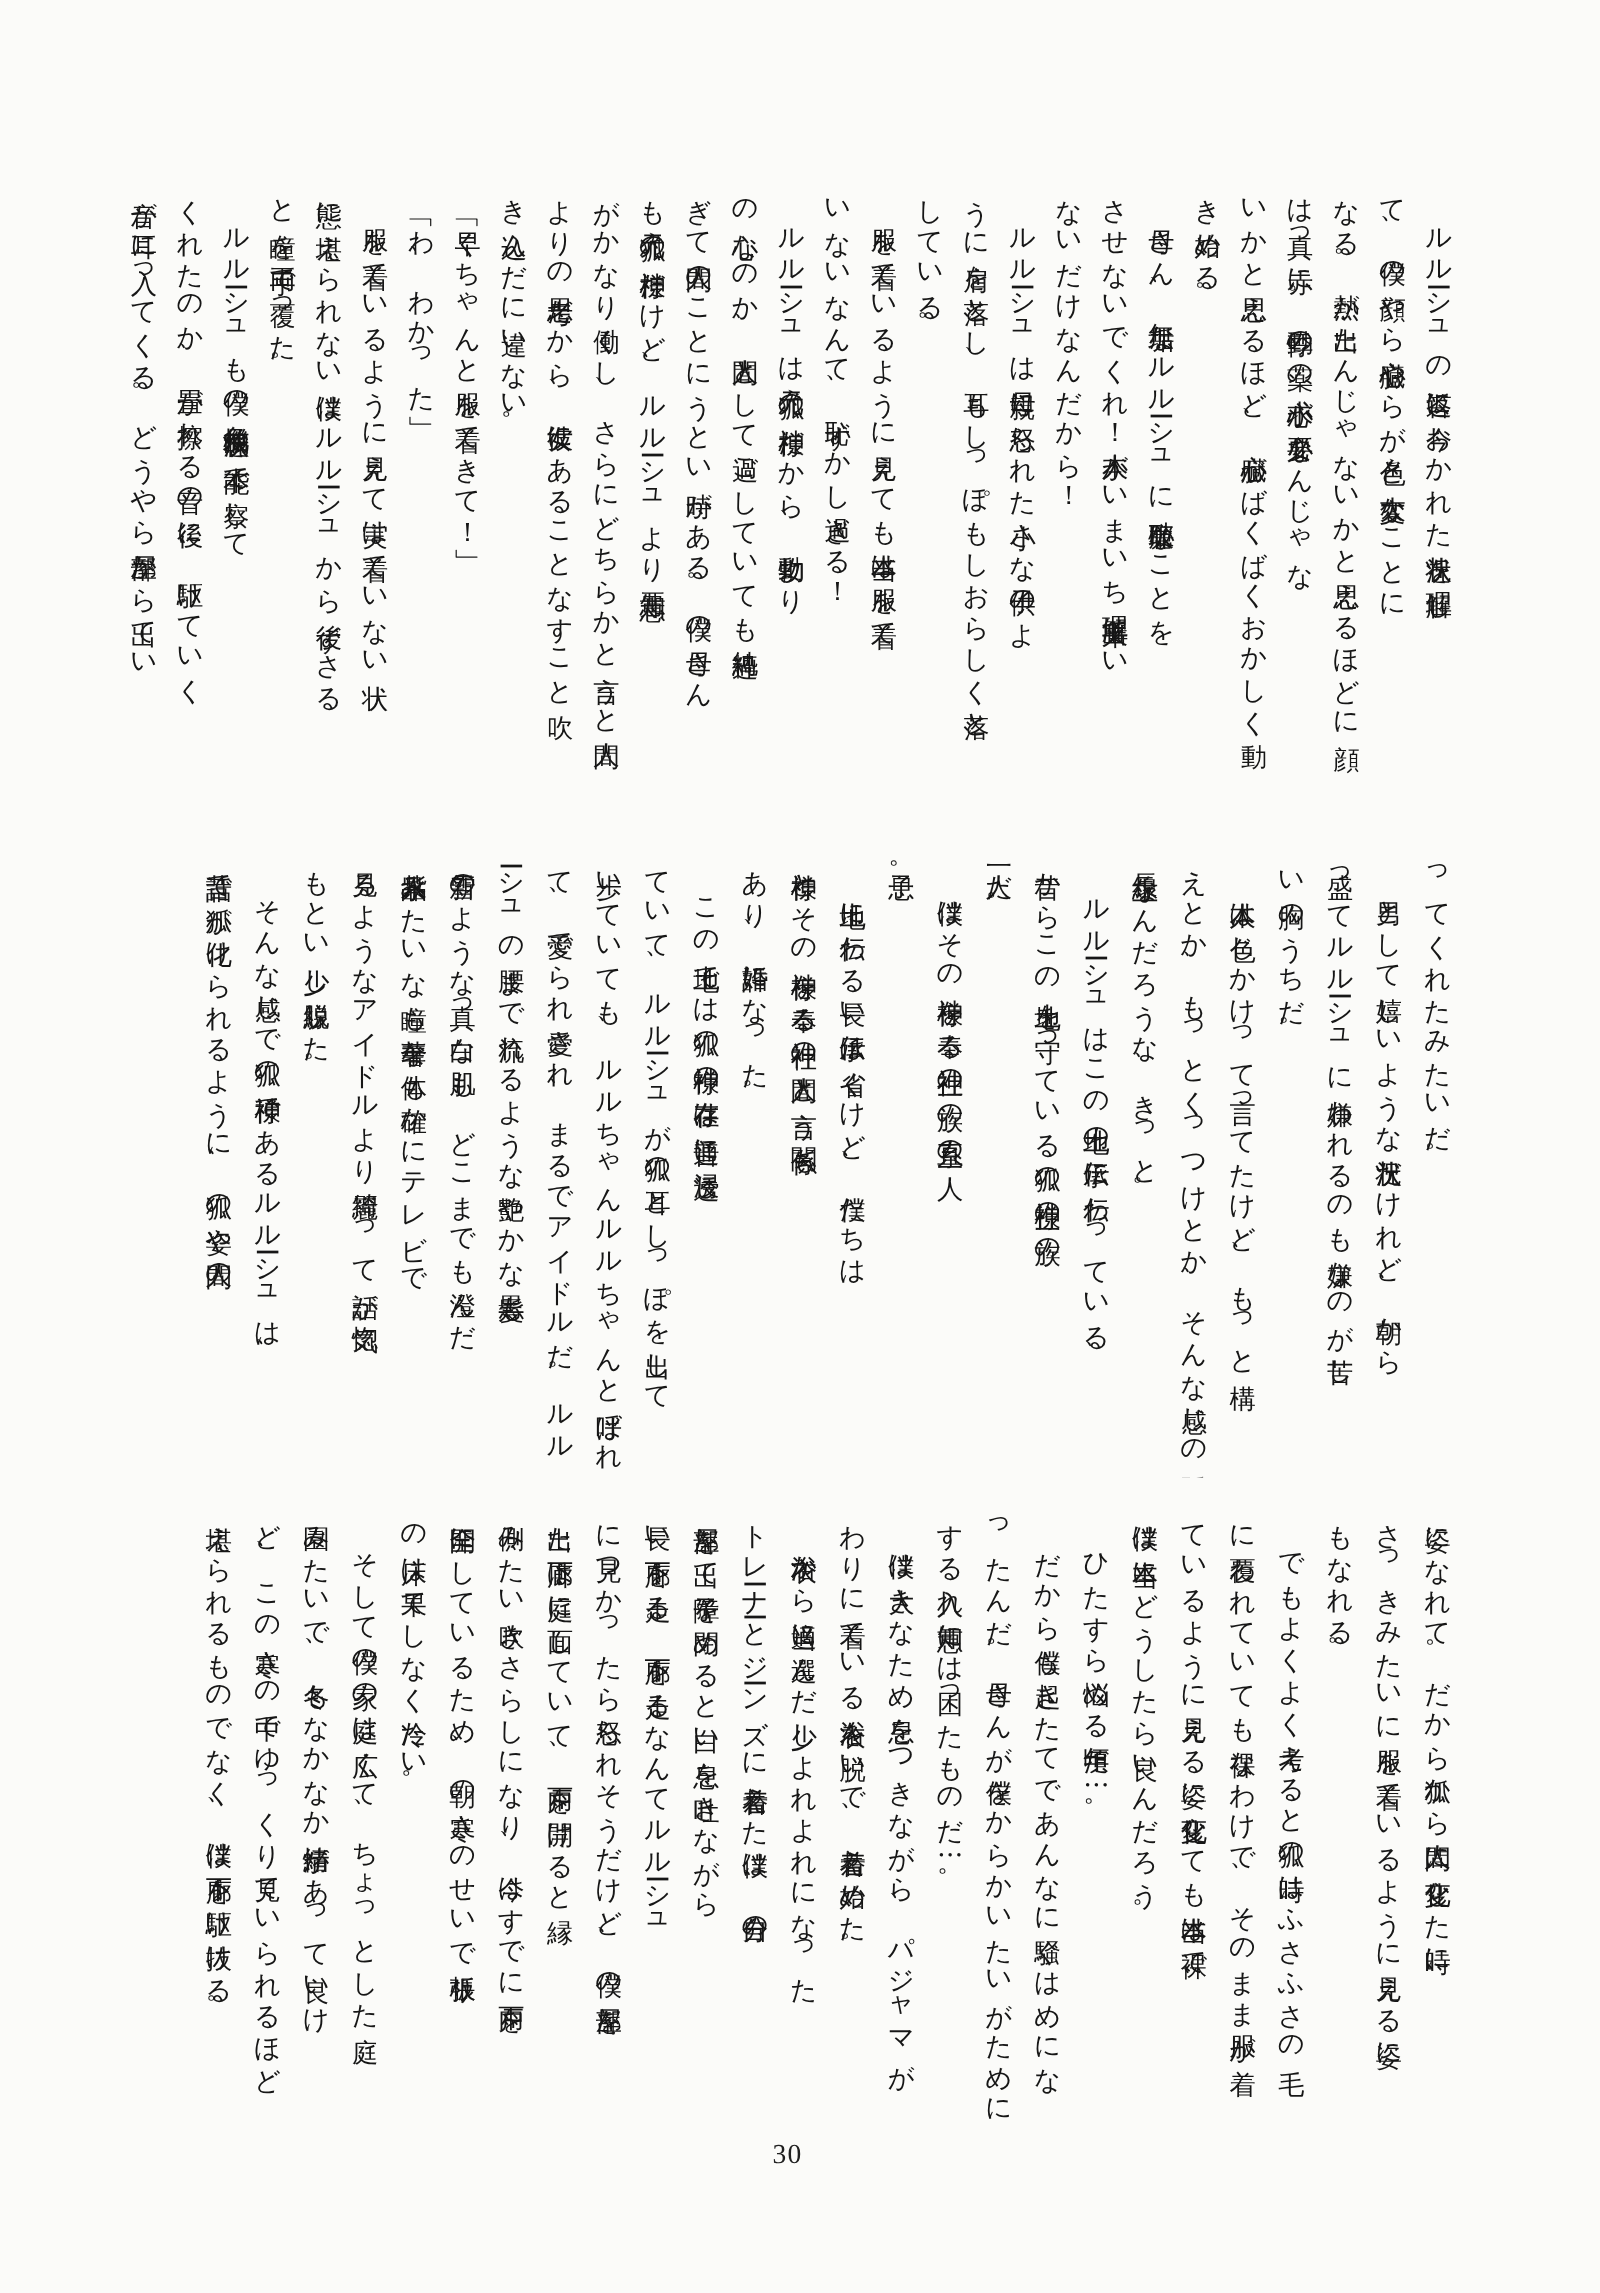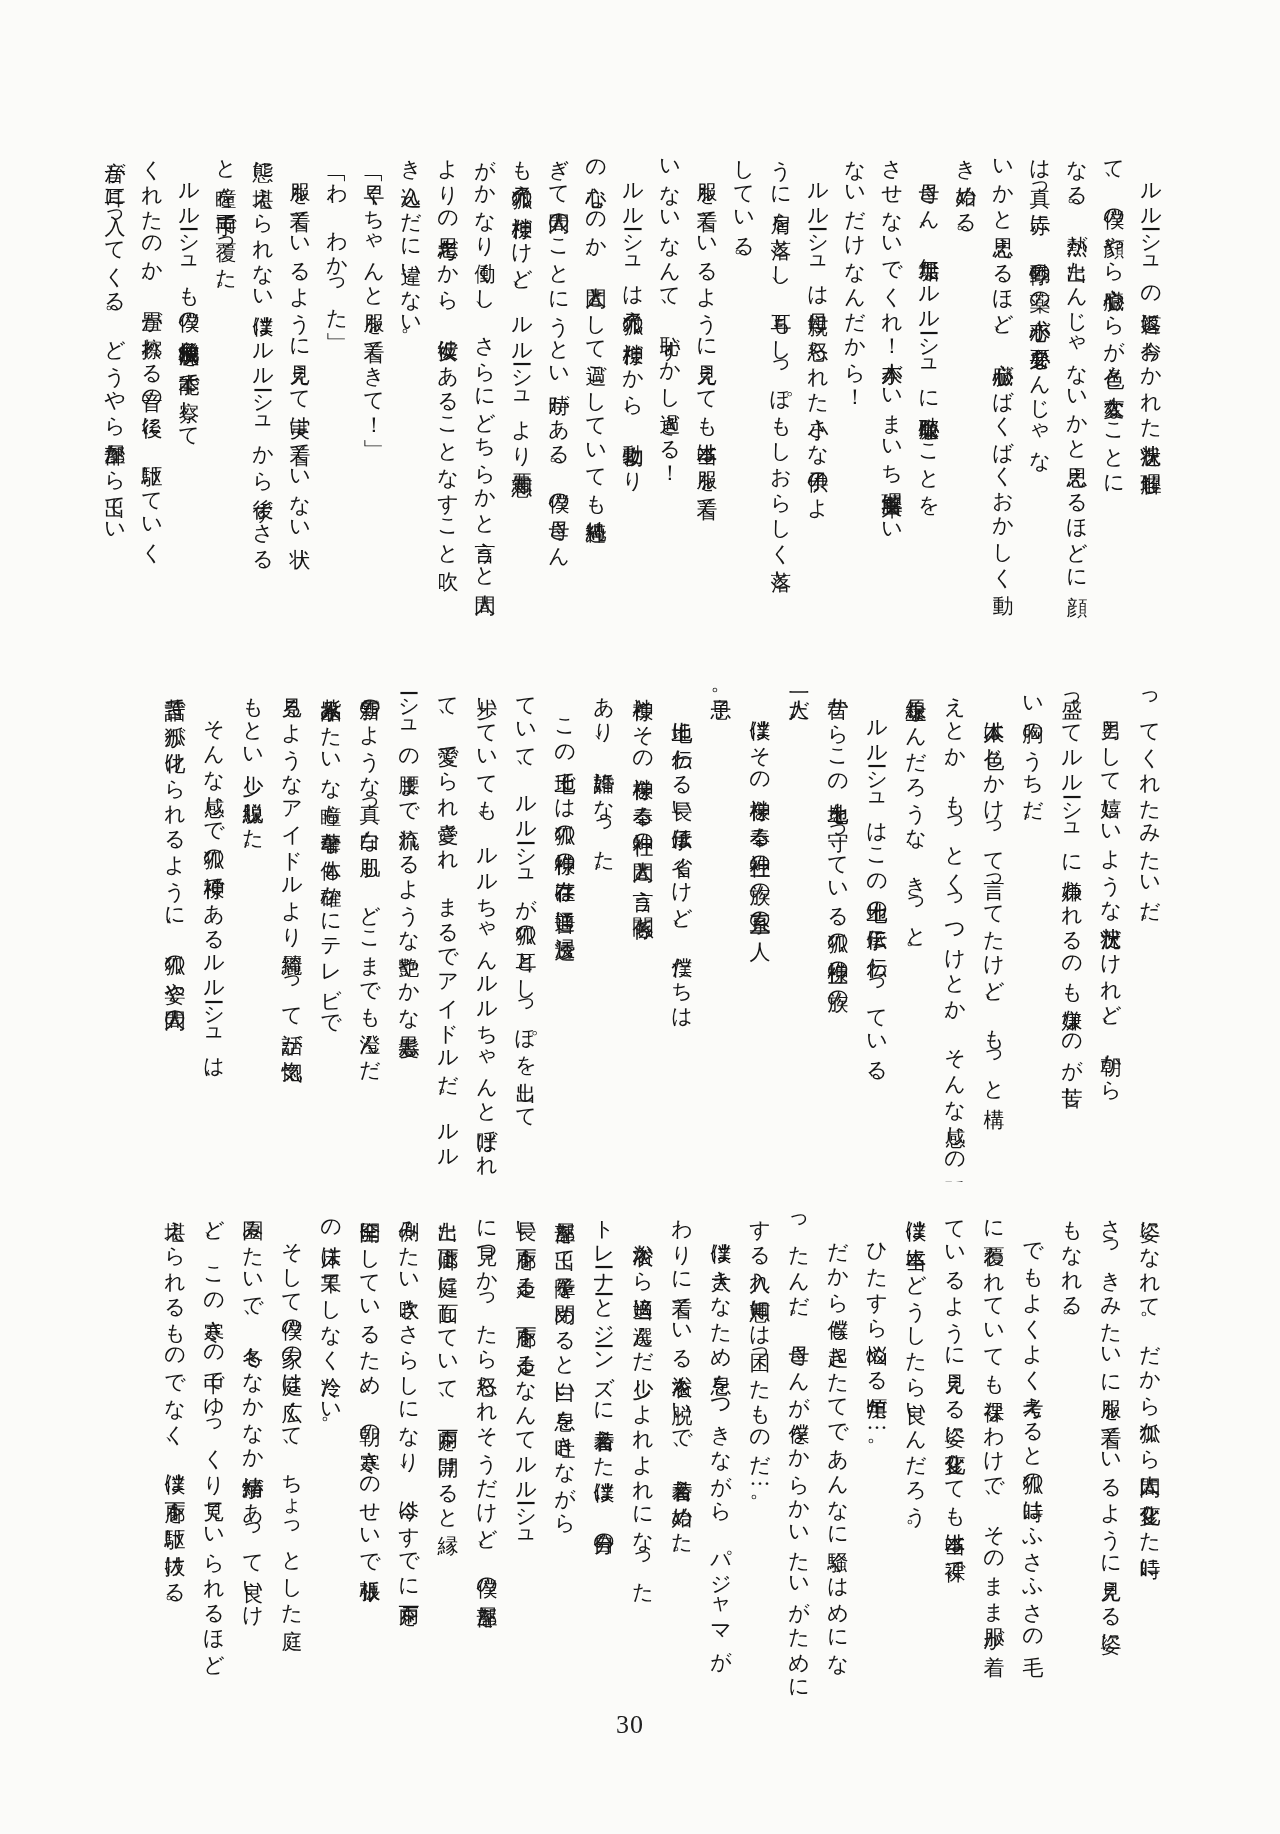--- a/index.html
+++ b/index.html
@@ -53,21 +53,21 @@
     width: 1015px;
     height: 500px;
   }
   #band3 p { line-height: 39px; }
   .page-number {
     position: absolute;
     top: 1710px;
     left: 0;
     width: 1260px;
     text-align: center;
-    font-size: 26px;
+    font-size: 22px;
     color: #202020;
     font-family: "Liberation Serif", "DejaVu Serif", serif;
     letter-spacing: 1px;
   }
 </style>
 </head>
 <body>
 
 <div class="scan-page">
 

